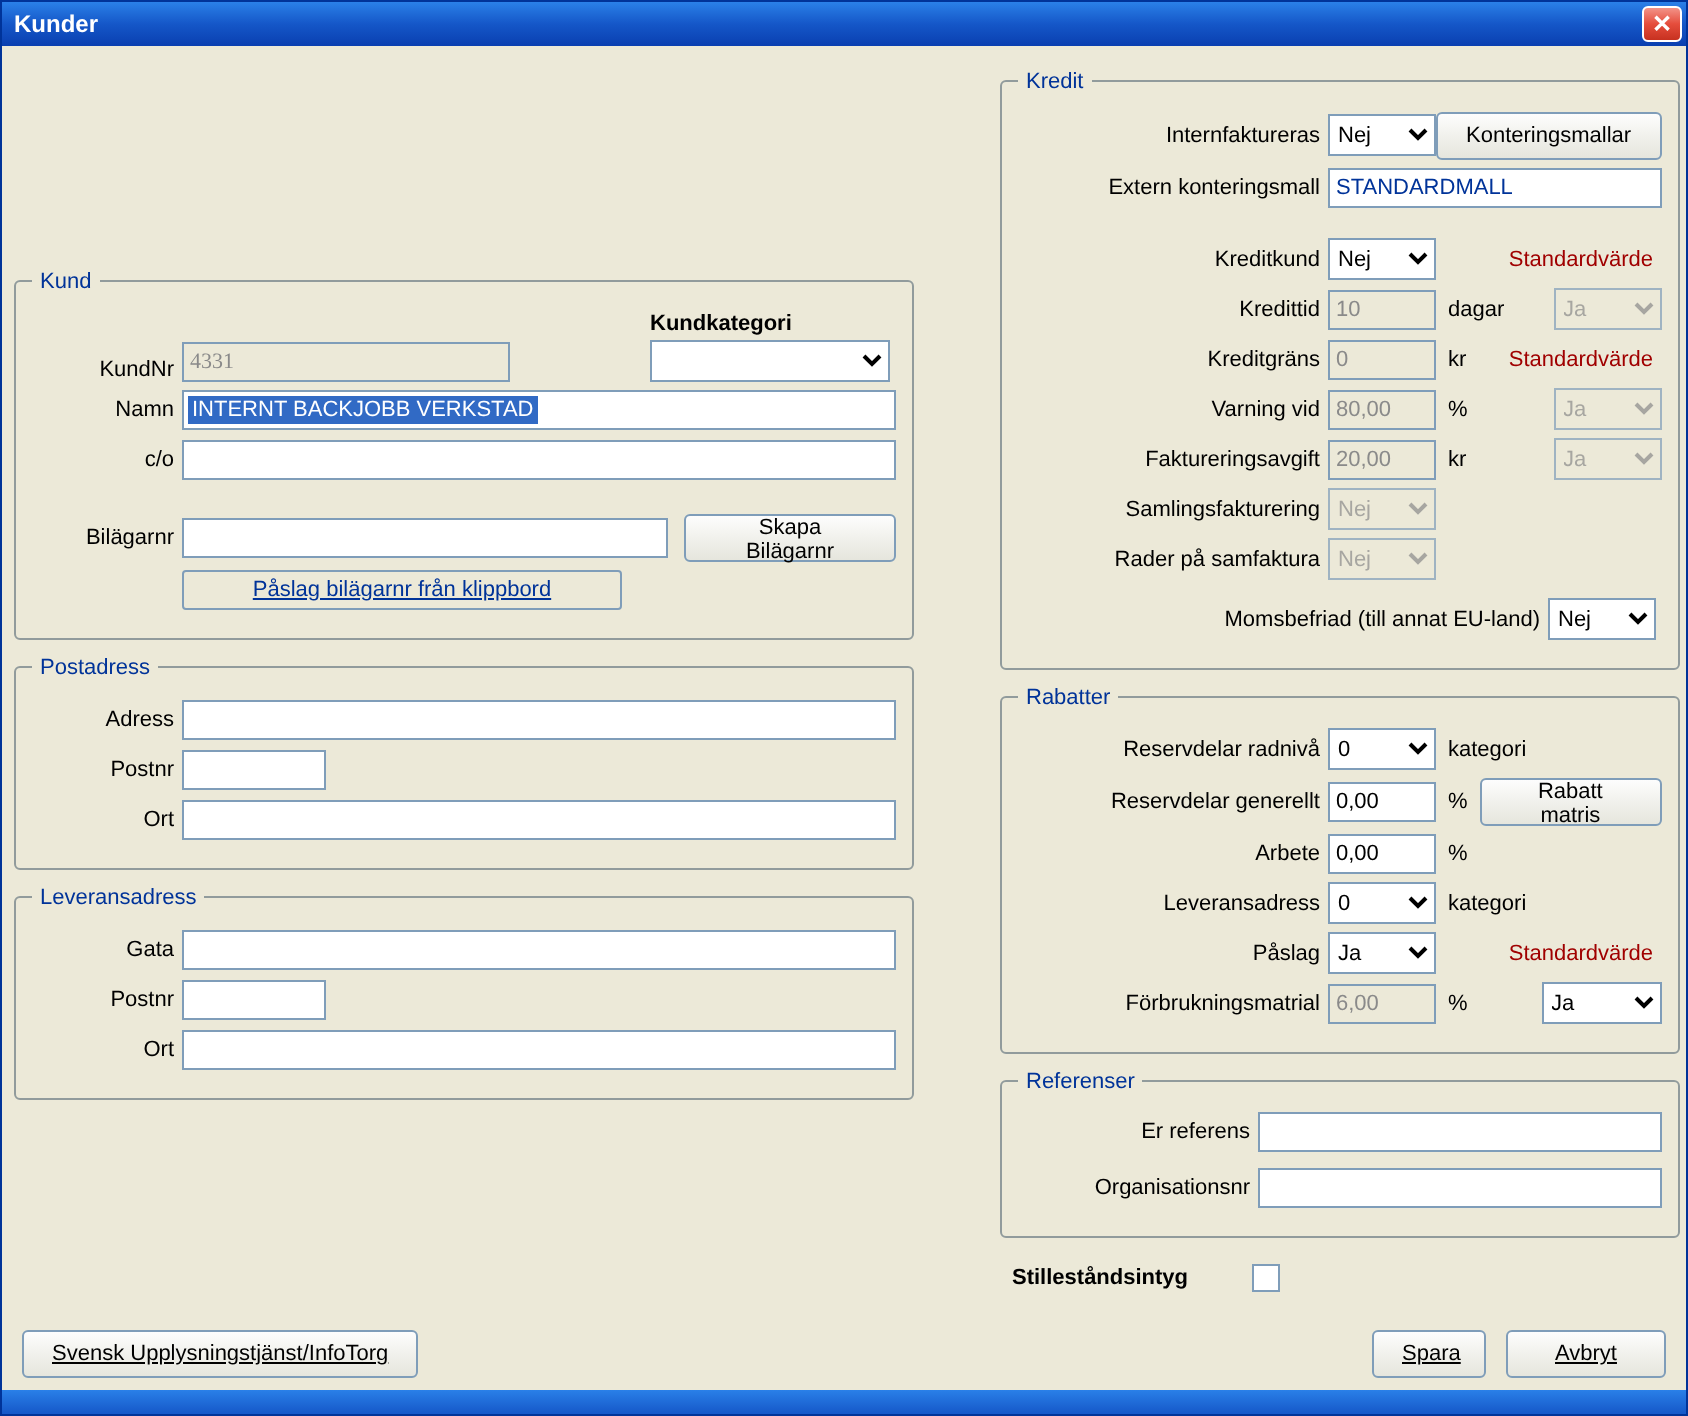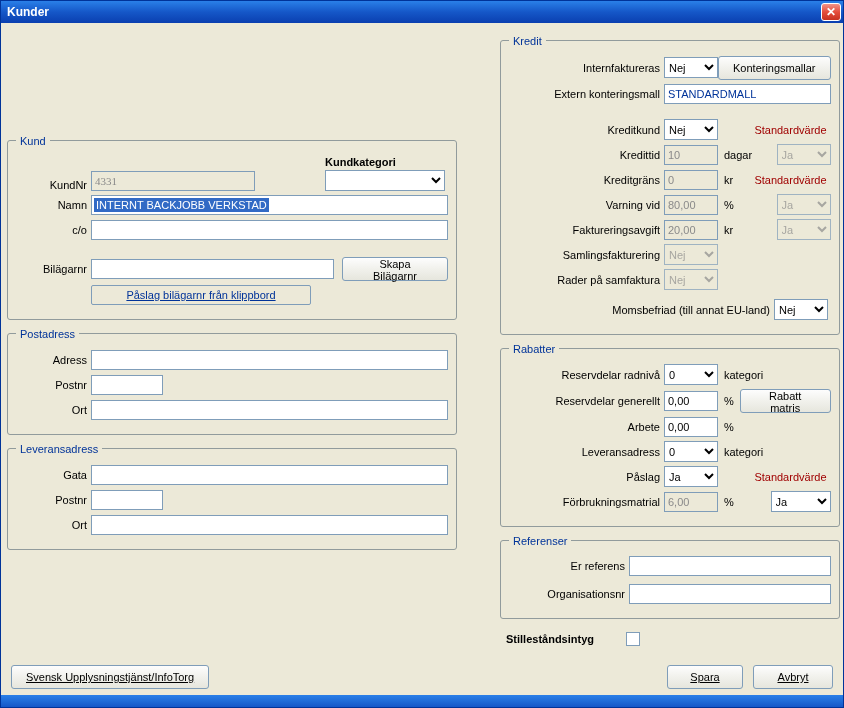--- a/index.html
+++ b/index.html
@@ -364,20 +364,20 @@
         <div class="row" style="padding-left:6px;margin-top:4px;">
           <label style="font-weight:bold;width:120px;text-align:left;">Stilleståndsintyg</label>
           <div class="checkbox"></div>
         </div>
       </div>
     </div>
 
     <div class="bottom-bar">
       <button class="btn" style="padding:0 14px;">Svensk Upplysningstjänst/InfoTorg</button>
       <div class="bottom-right">
-        <button class="btn" style="width:76px;">Spara</button>
+        <button class="btn" style="width:57px;">Spara</button>
         <button class="btn" style="width:80px;">Avbryt</button>
       </div>
     </div>
   </div>
 
   <div class="footer-strip"></div>
 </div>
 
 </body></html>

